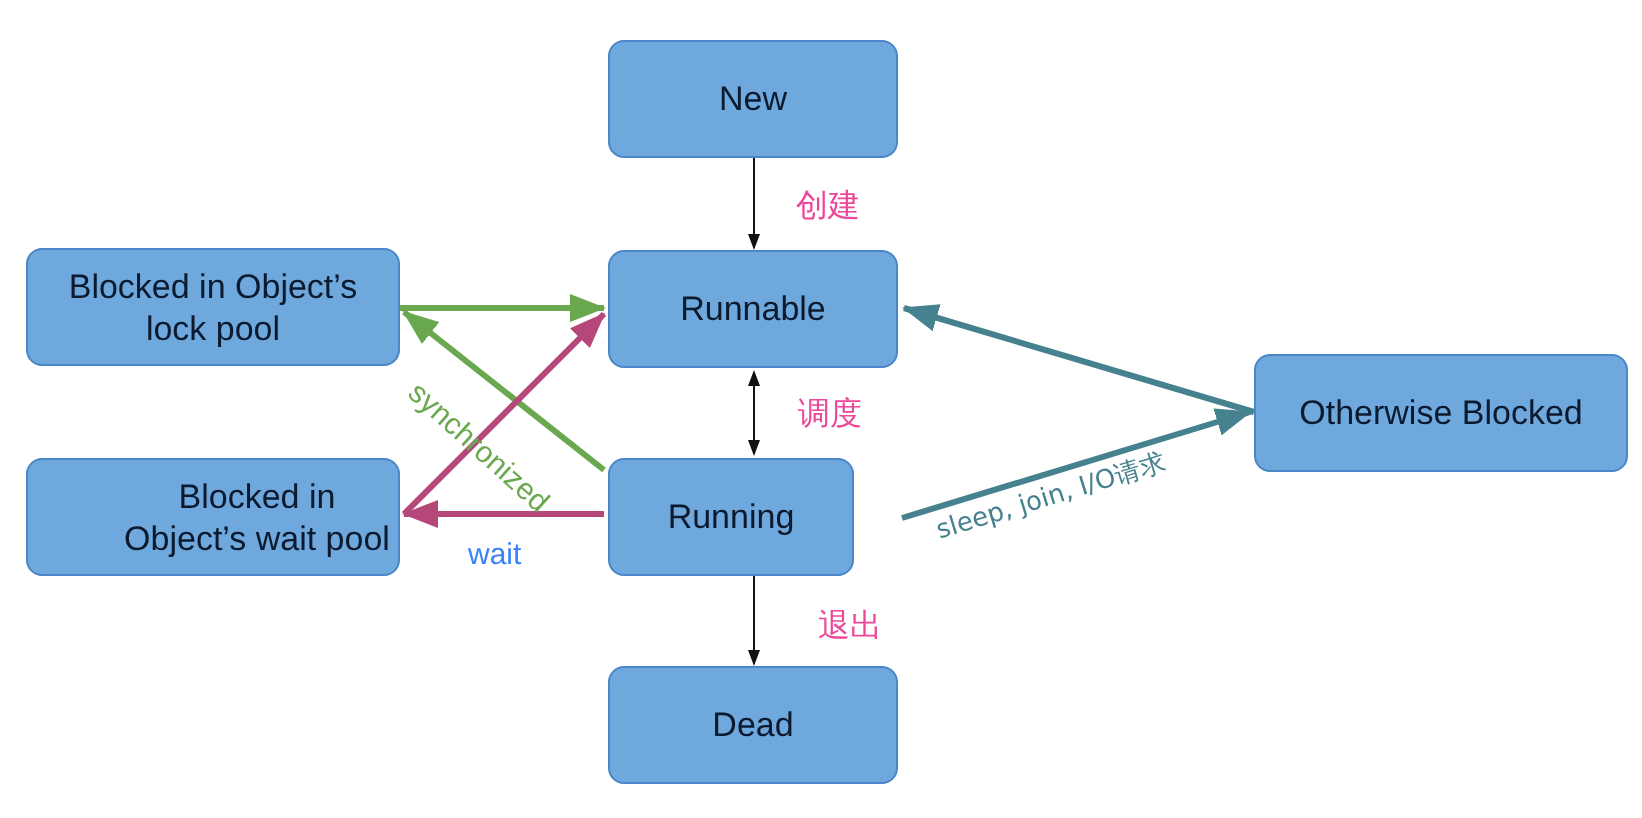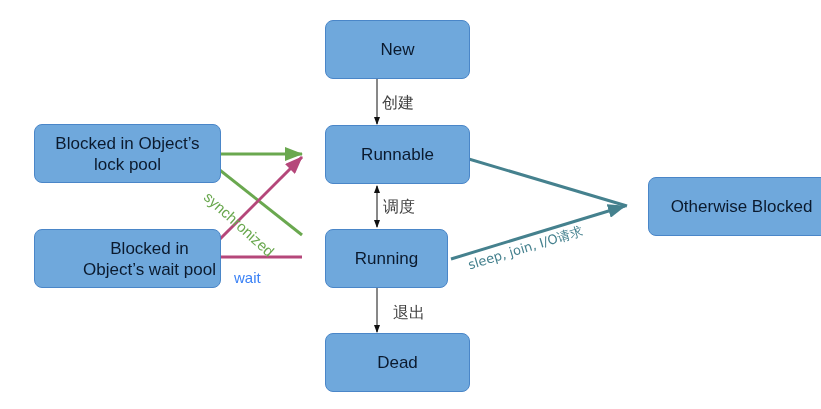--- a/index.html
+++ b/index.html
@@ -1,32 +1,32 @@
 <!DOCTYPE html>
 <html><head>
 <meta charset="utf-8">
 <style>
   html, body { margin:0; padding:0; background:#ffffff; }
   body { width:821px; height:409px; position:relative; overflow:hidden; font-family:"Liberation Sans", "DejaVu Sans", sans-serif; }
   .node {
     position:absolute; box-sizing:border-box;
     background:#6fa8dc; border:1px solid #4a86c8; border-radius:8px;
     display:flex; align-items:center; justify-content:center; text-align:center;
-    color:#0b1a2e; font-size:17px; line-height:21px;margin-left:21px;
+    color:#0b1a2e; font-size:17px; line-height:21px;
   }
   #n-new { left:304px; top:20px; width:145px; height:59px; }
   #n-runnable { left:304px; top:125px; width:145px; height:59px;text-align:center; }
   #n-running { left:304px; top:229px; width:123px; height:59px; }
   #n-dead { left:304px; top:333px; width:145px; height:59px; }
   #n-lock { left:13px; top:124px; width:187px; height:59px; }
   #n-wait { left:13px; top:229px; width:187px; height:59px;padding-left:44px; }
   #n-other { left:627px; top:177px; width:187px; height:59px;text-align:right; }
   svg.edges { position:absolute; left:0; top:0; }
   .lbl { position:absolute; white-space:nowrap; }
-  .lbl-black { color:#404040; font-size:16px; font-family:Liberation Mono, monospace; }
+  .lbl-black { color:#ec4899; font-size:16px; font-family:Liberation Mono, monospace;margin-left:16px; }
   #l-create { left:382px; top:93px; }
   #l-sched { left:383px; top:197px; }
   #l-exit { left:393px; top:303px; }
   #l-wait { left:234px; top:269px; color:#3b82f6; font-size:15px; }
   #l-sync { left:212px; top:188px; color:#6aa84f; font-size:15px; transform:rotate(42deg); transform-origin:left top; }
   #l-sleep { left:466px; top:257px; color:#45818e; font-size:13px; transform:rotate(-17deg); transform-origin:left top; font-family:"DejaVu Sans", sans-serif; }
 </style>
 </head>
 <body>
 

